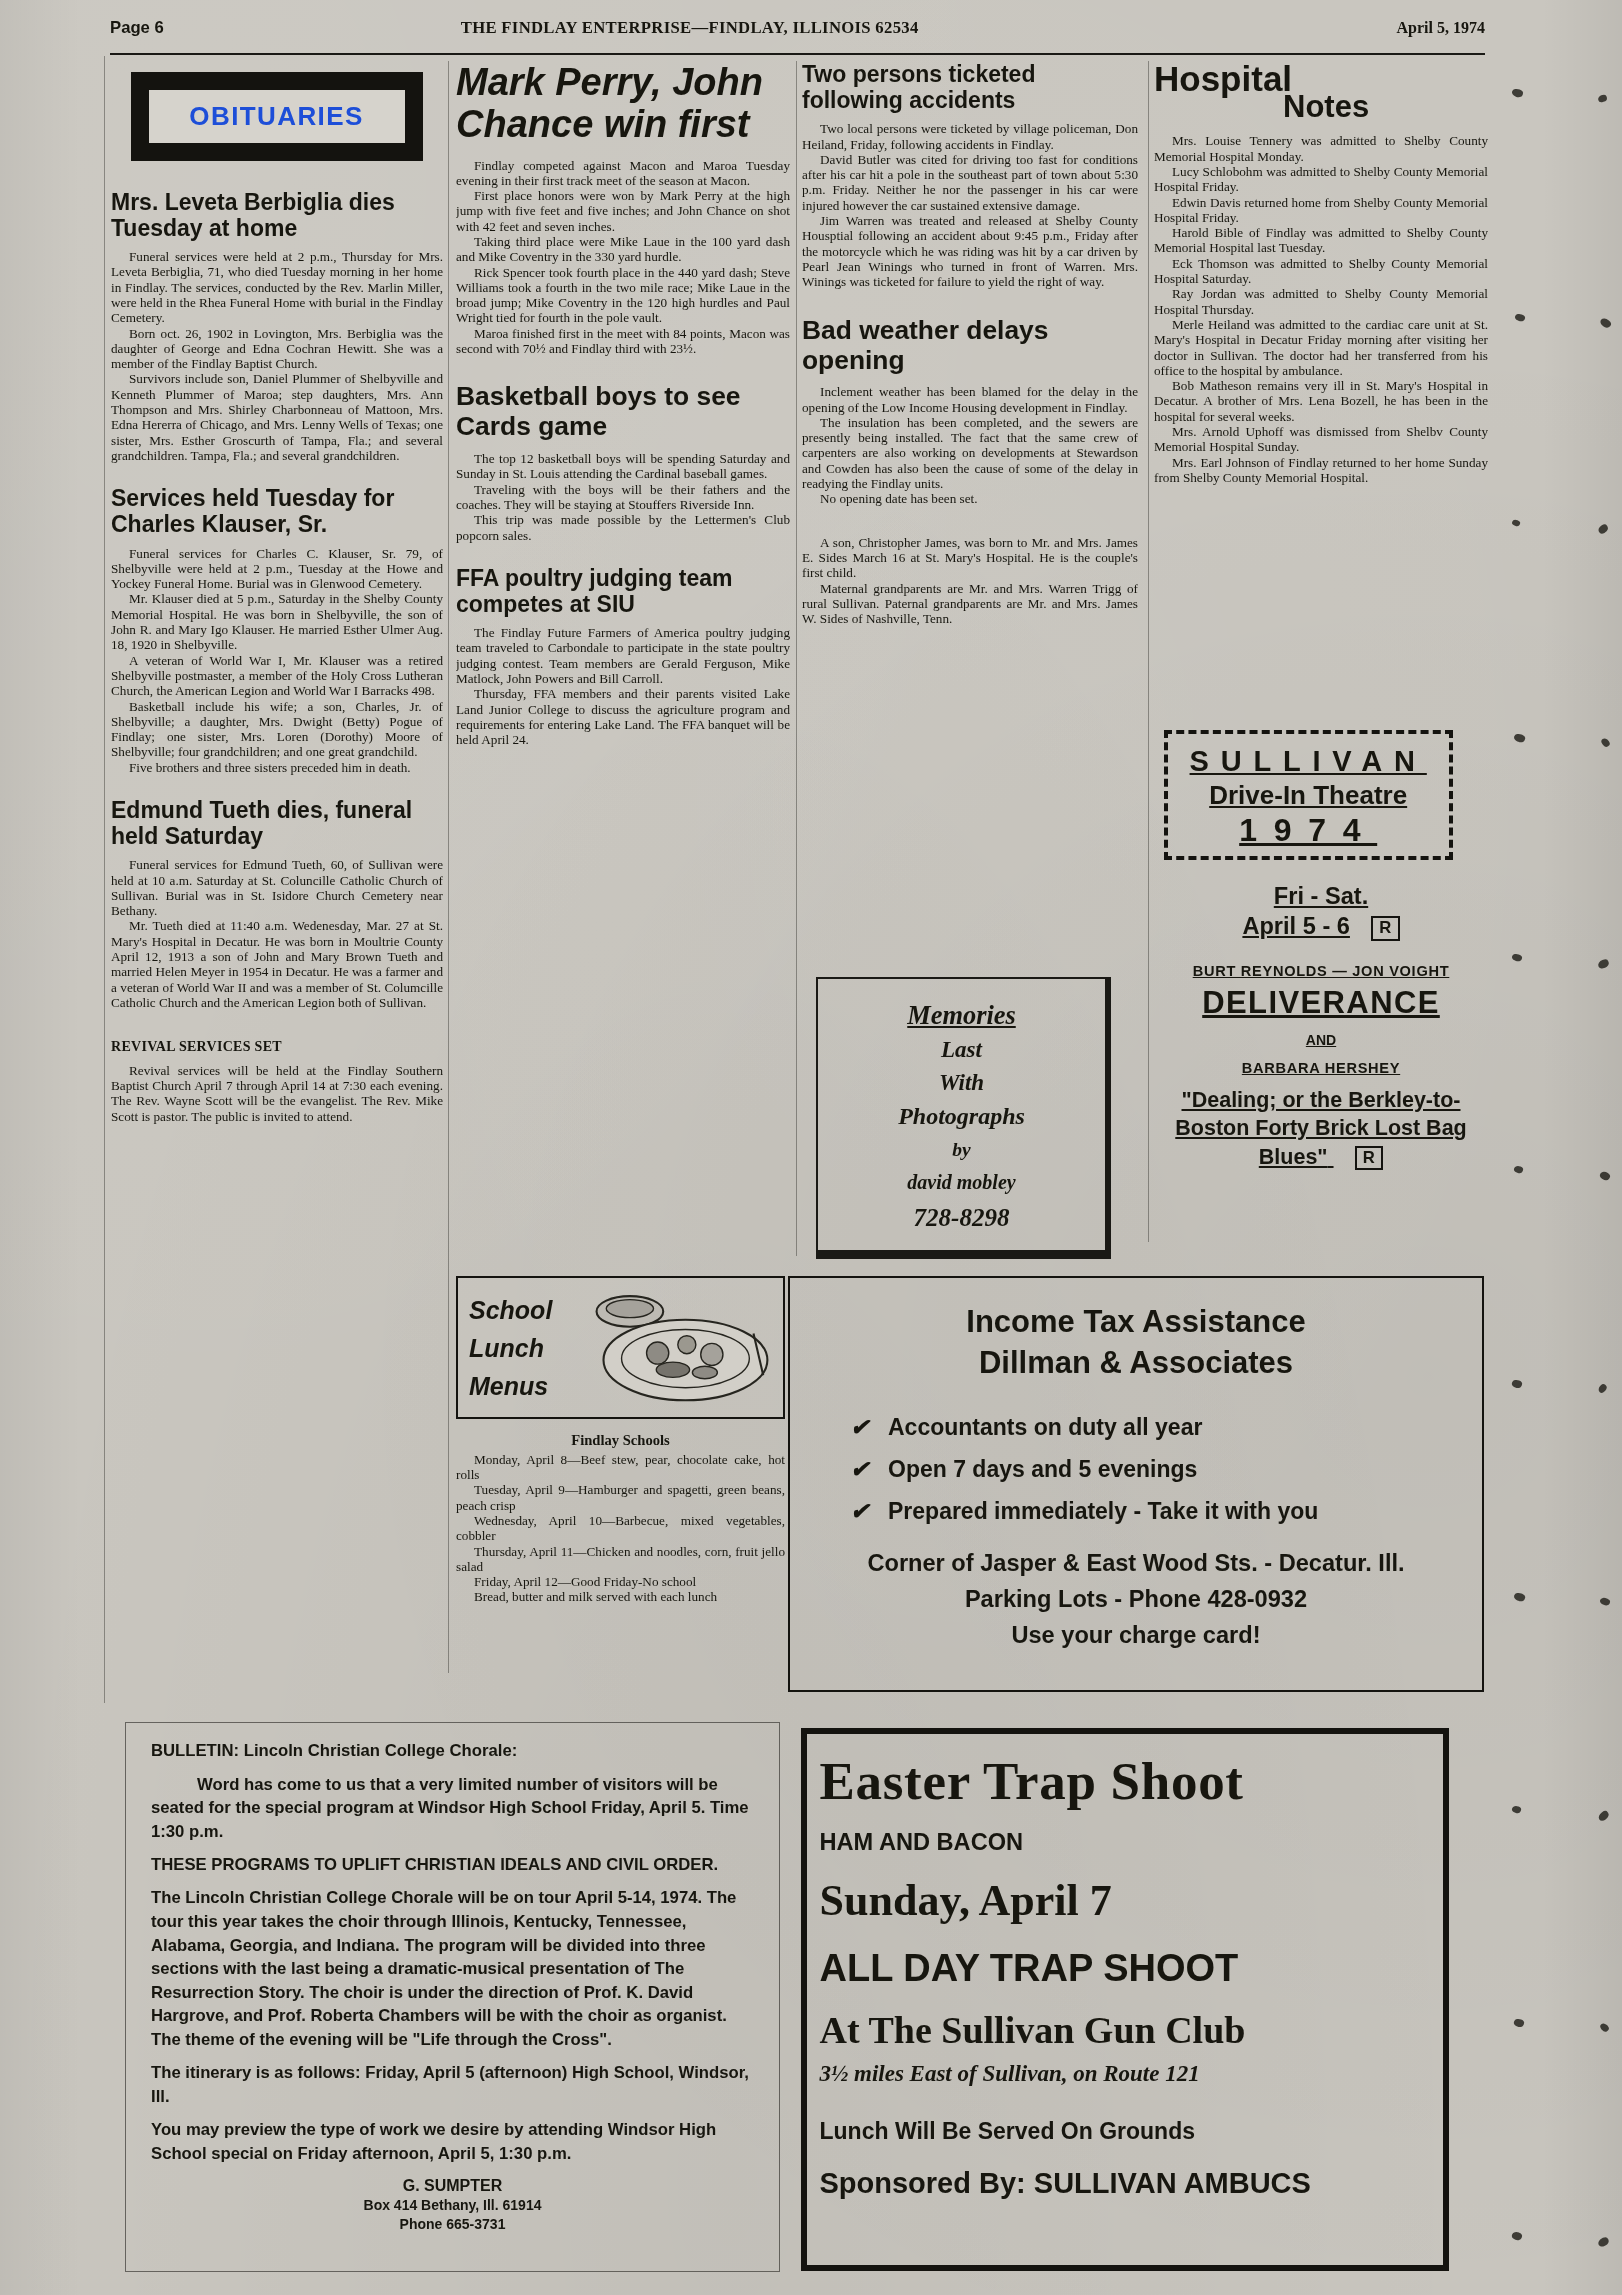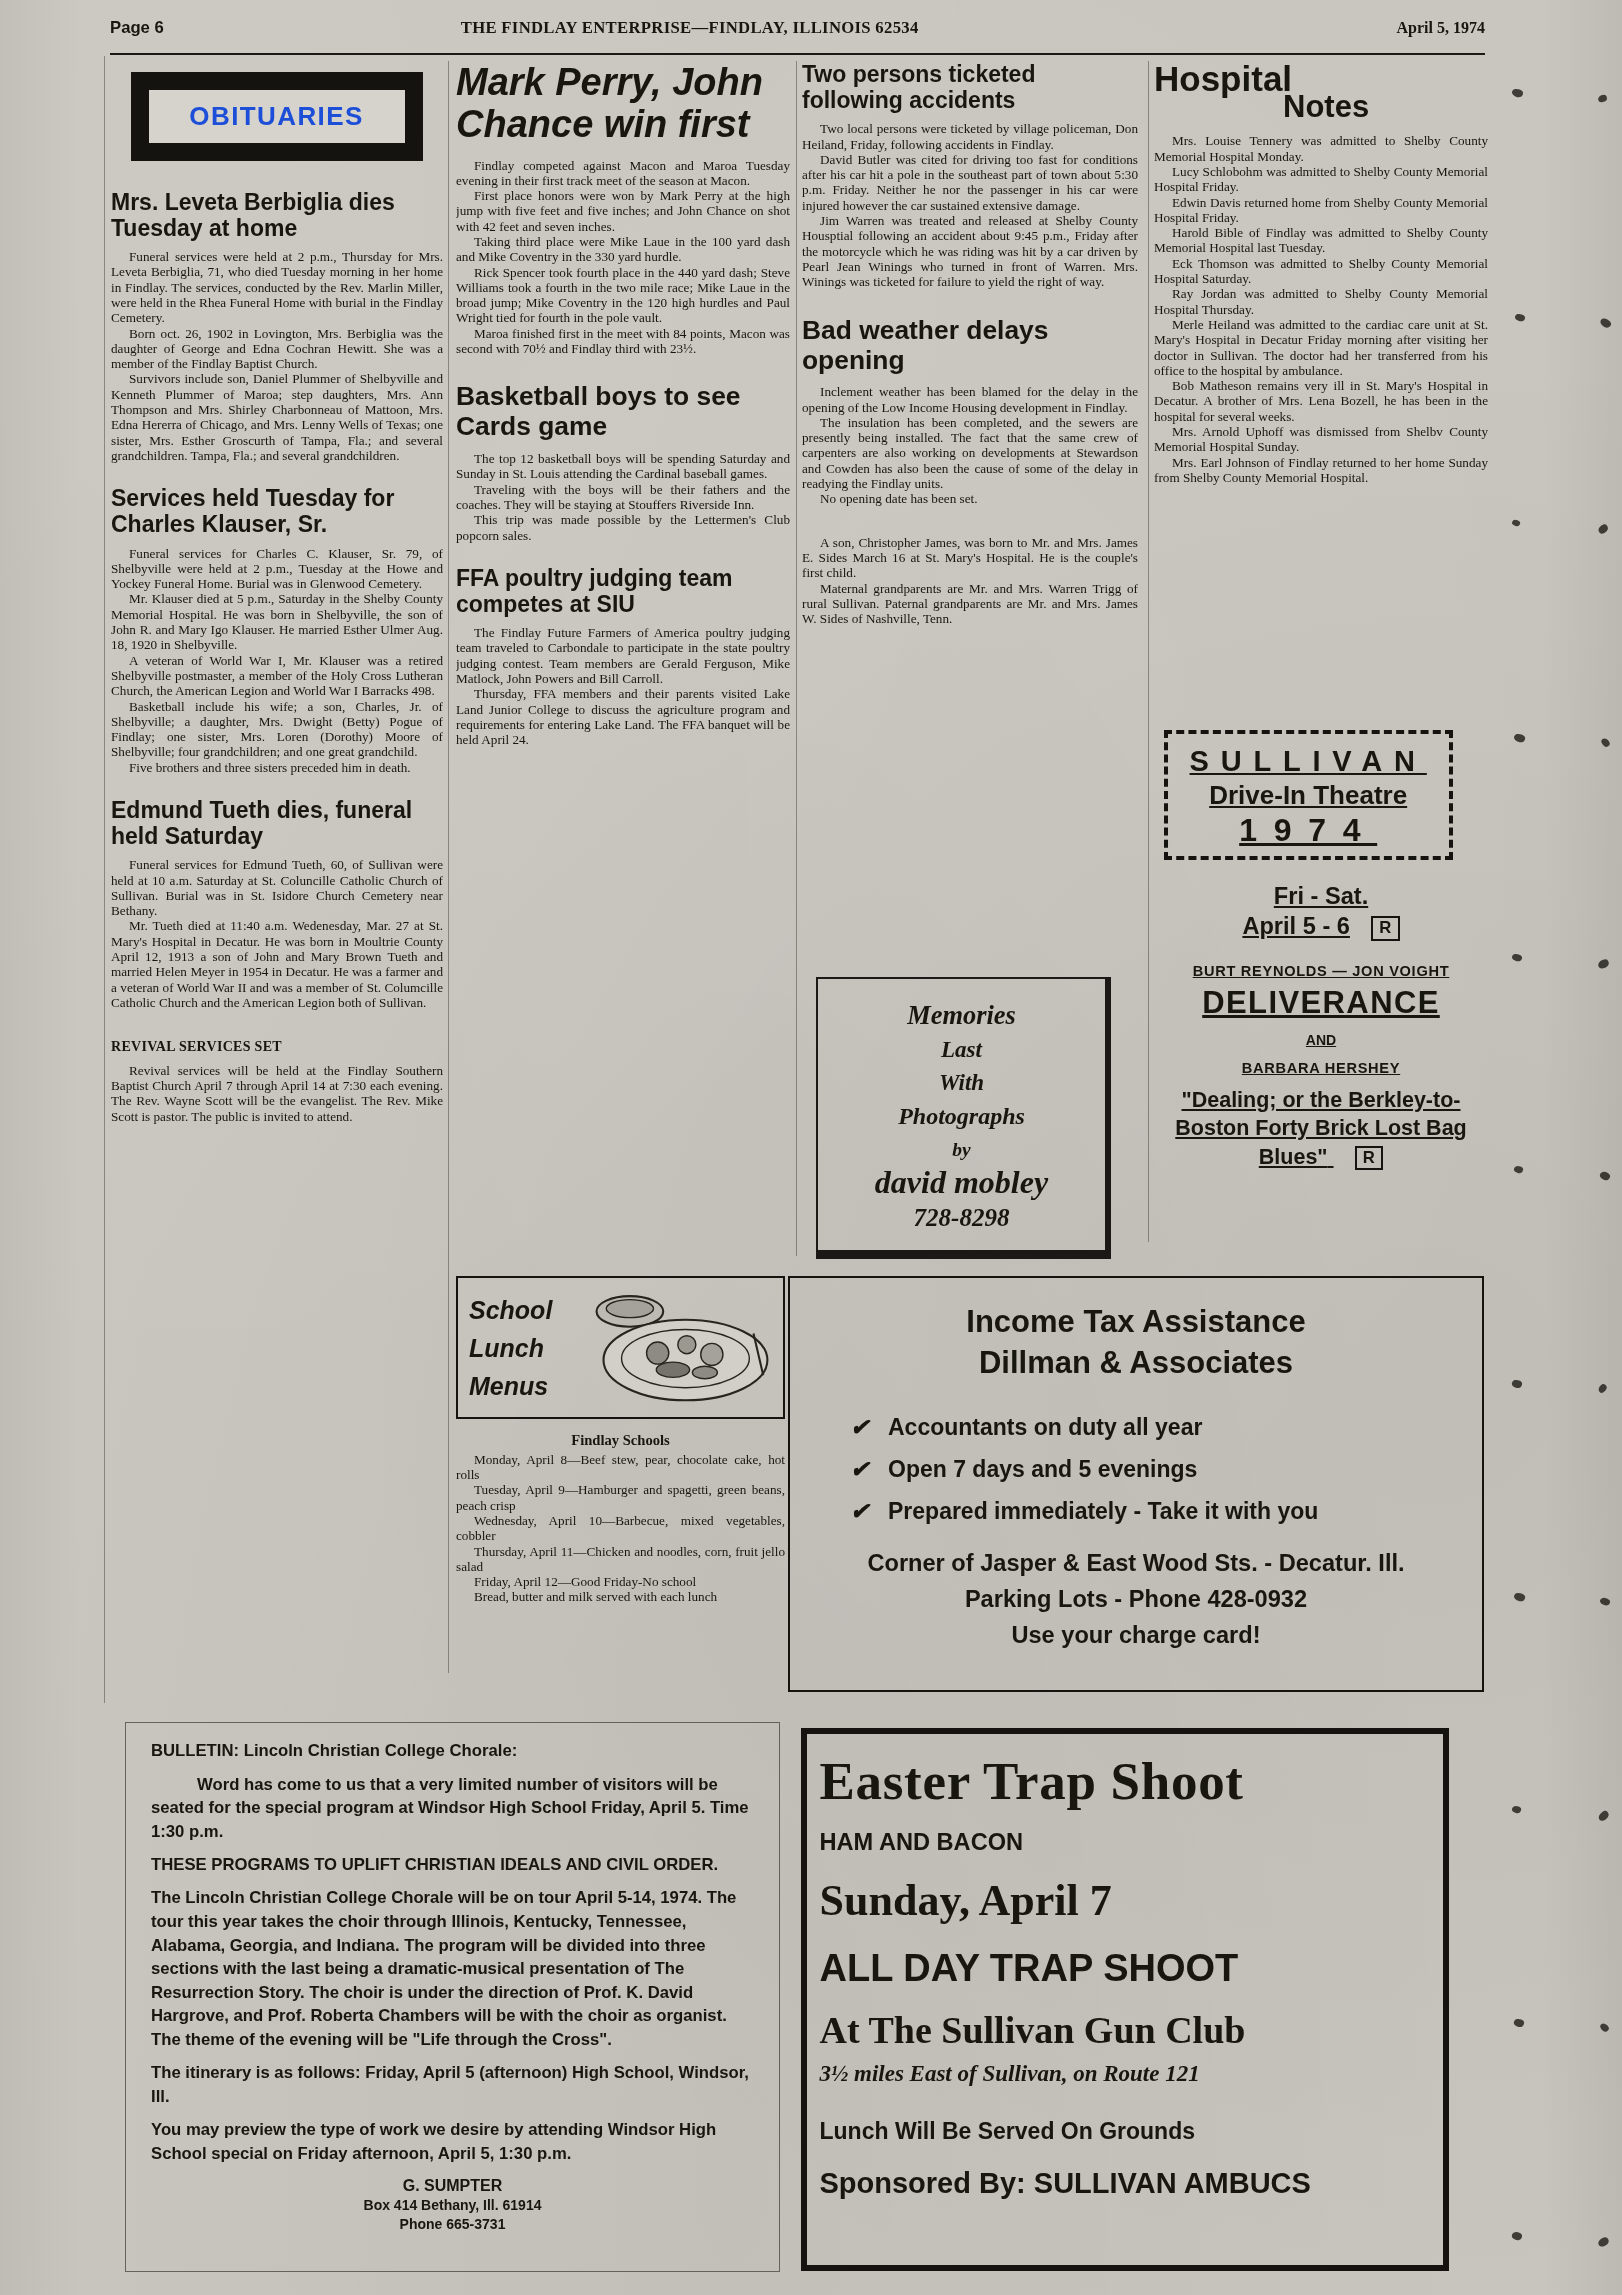--- a/index.html
+++ b/index.html
@@ -213,26 +213,26 @@
       <p class="bp">Inclement weather has been blamed for the delay in the opening of the Low Income Housing development in Findlay.</p>
       <p class="bp">The insulation has been completed, and the sewers are presently being installed. The fact that the same crew of carpenters are also working on developments at Stewardson and Cowden has also been the cause of some of the delay in readying the Findlay units.</p>
       <p class="bp">No opening date has been set.</p>
     </article>
     <article style="margin-top:28px;">
       <p class="bp">A son, Christopher James, was born to Mr. and Mrs. James E. Sides March 16 at St. Mary's Hospital. He is the couple's first child.</p>
       <p class="bp">Maternal grandparents are Mr. and Mrs. Warren Trigg of rural Sullivan. Paternal grandparents are Mr. and Mrs. James W. Sides of Nashville, Tenn.</p>
     </article>
 
     <div class="mem-box" style="top:916px;left:14px;">
-      <div style="font-size:26.4px;line-height:36px;">Memories</div>
+      <div style="font-size:26.4px;line-height:36px;text-decoration:underline;">Memories</div>
       <div style="font-size:23px;line-height:33px;">Last</div>
       <div style="font-size:23px;line-height:33px;">With</div>
       <div style="font-size:24px;line-height:35px;">Photographs</div>
       <div style="font-size:19.5px;line-height:31px;">by</div>
-      <div style="font-size:32px;line-height:35px;">david mobley</div>
+      <div style="font-size:20px;line-height:35px;">david mobley</div>
       <div style="font-size:25px;line-height:36px;">728-8298</div>
     </div>
   </section>
 
   <section class="col" style="left:1154px;top:61px;width:334px;height:1209px;">
     <article>
       <div class="hosp-h1">Hospital</div>
       <div class="hosp-h2">Notes</div>
       <p class="bp">Mrs. Louise Tennery was admitted to Shelby County Memorial Hospital Monday.</p>
       <p class="bp">Lucy Schlobohm was admitted to Shelby County Memorial Hospital Friday.</p>

